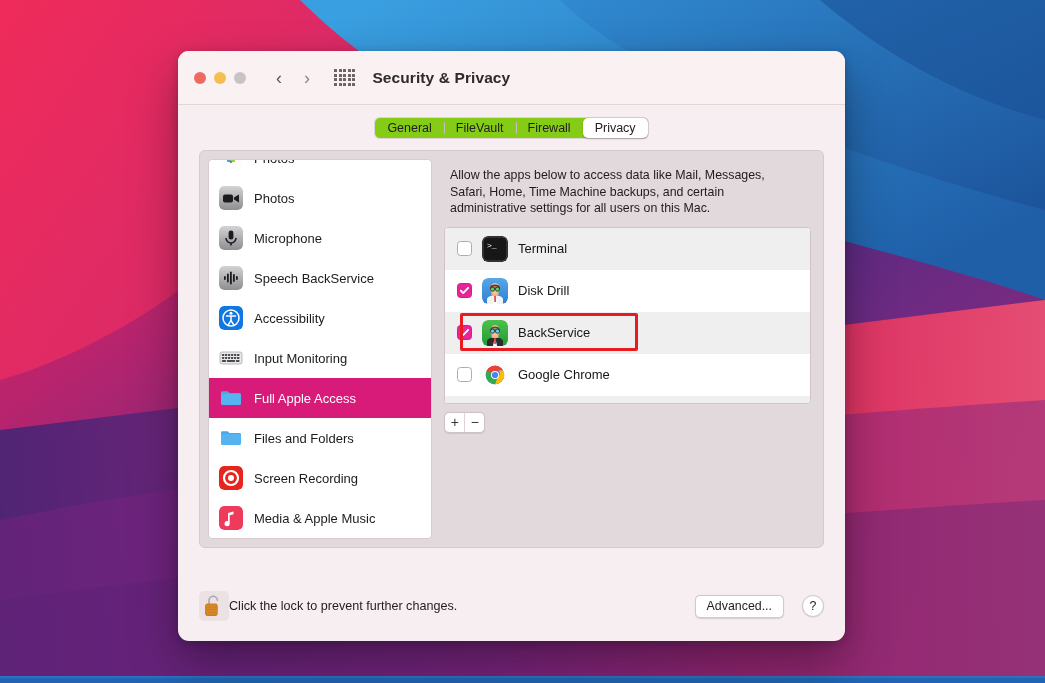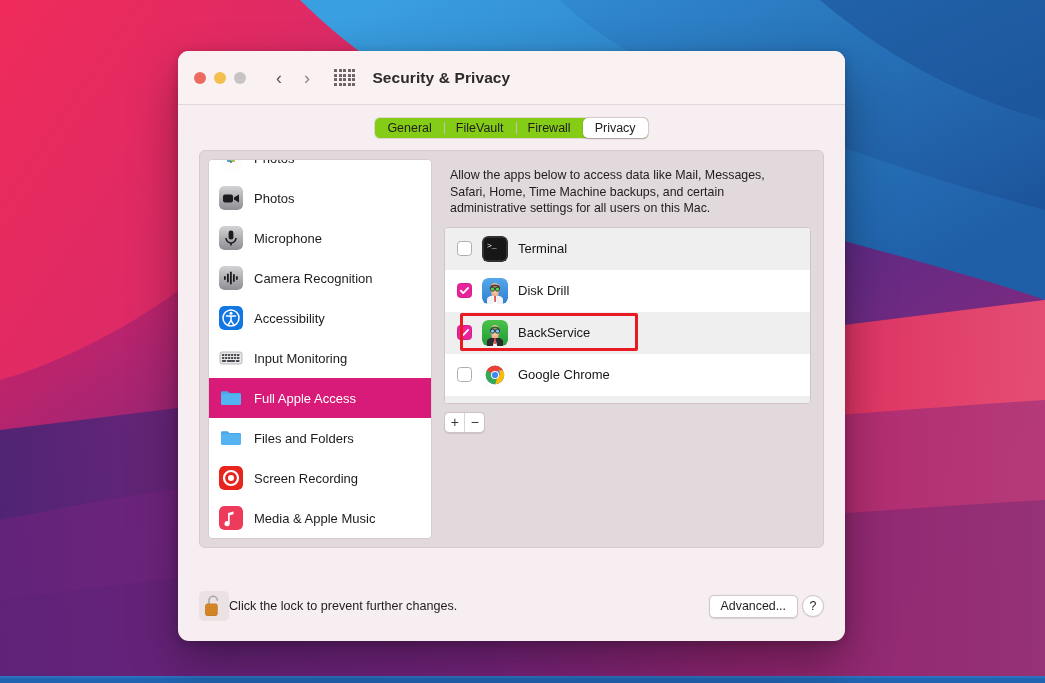--- a/index.html
+++ b/index.html
@@ -209,21 +209,21 @@
     padding:0 21px;
   }
   #lockwrap {
     width:30px; height:30px;
     background:#ece2e4;
     border-radius:5px;
     display:flex; align-items:center; justify-content:center;
     flex:0 0 30px;
   }
   #locktext { font-size:12.6px; color:#201d1e; }
-  #btnright { margin-left:auto; display:flex; align-items:flex-start; gap:4px; }
+  #btnright { margin-left:auto; display:flex; align-items:flex-start; gap:18px; }
   #advbtn {
     height:23px; padding:0 11px;
     background:#fff; border:1px solid #d2c7ca;
     border-radius:5px;
     font-size:12.4px; color:#201d1e;
     display:flex; align-items:center;
     box-shadow:0 .5px 1.2px rgba(0,0,0,.13);
   }
   #helpbtn {
     width:22px; height:22px; border-radius:50%;
@@ -404,21 +404,21 @@
               </defs>
             <rect width="24" height="24" rx="5" fill="url(#gg3)"></rect>
             <g fill="#1c1c1e">
               <rect x="5" y="10" width="1.8" height="4" rx=".9"></rect>
               <rect x="8" y="7.5" width="1.8" height="9" rx=".9"></rect>
               <rect x="11" y="5.5" width="1.8" height="13" rx=".9"></rect>
               <rect x="14" y="8" width="1.8" height="8" rx=".9"></rect>
               <rect x="17" y="10" width="1.8" height="4" rx=".9"></rect>
             </g>
           </svg>
-          <span class="side-label">Camera Recognition</span>
+          <span class="side-label">Speech BackService</span>
         </div>
 
         <div class="side-item">
           <svg class="sicon" viewBox="0 0 24 24">
             <rect width="24" height="24" rx="5" fill="#1277e3"></rect>
             <circle cx="12" cy="12" r="8" fill="none" stroke="#fff" stroke-width="1.5"></circle>
             <circle cx="12" cy="7.3" r="1.5" fill="#fff"></circle>
             <path d="M7.5 10 h9 M12 10 v4.3 M12 14.3 l-2.4 4 M12 14.3 l2.4 4" stroke="#fff" stroke-width="1.5" stroke-linecap="round" fill="none"></path>
           </svg>
           <span class="side-label">Accessibility</span>

